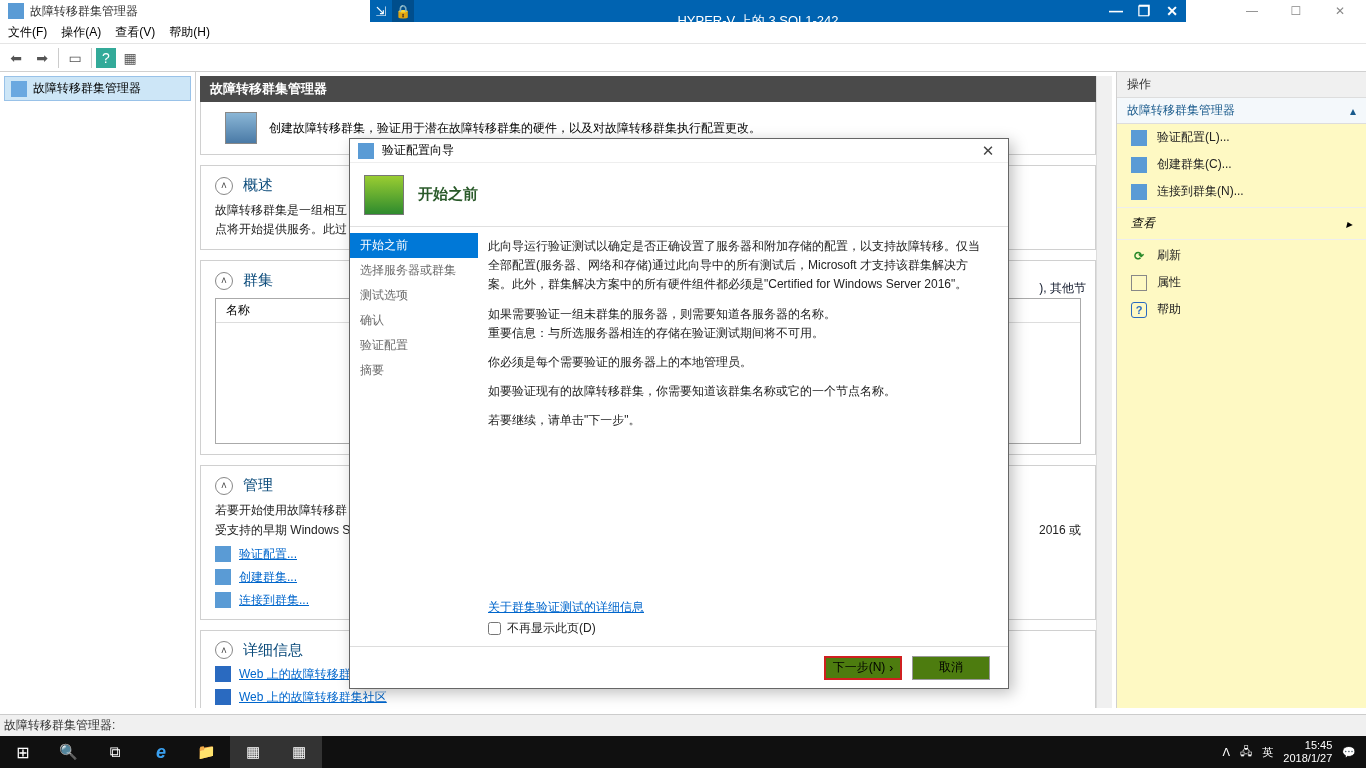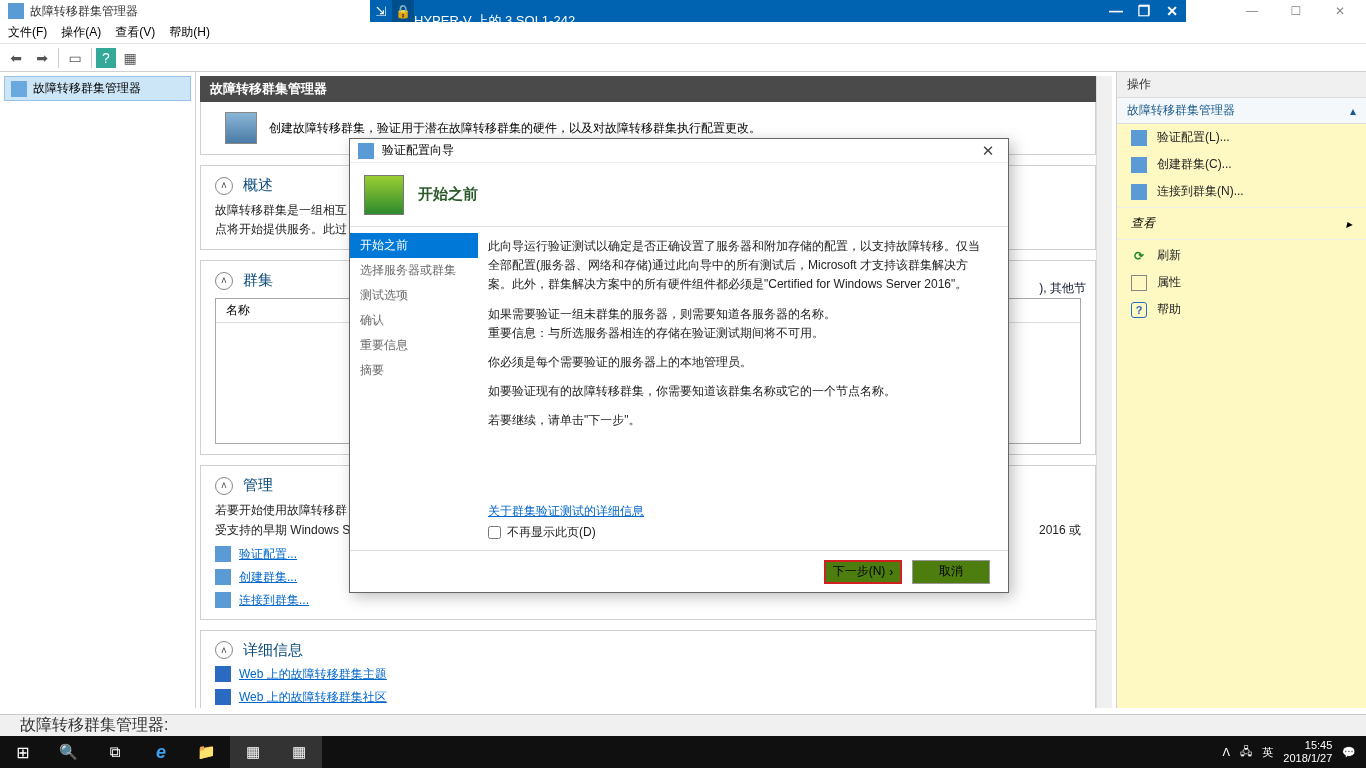--- a/index.html
+++ b/index.html
@@ -8,21 +8,21 @@
 
 .outer-titlebar { height: 22px; background: #fff; display: flex; align-items: center; justify-content: flex-end; padding: 0 4px; color: #666; }
 .outer-titlebar .ctl { width: 44px; text-align: center; font-size: 12px; color: #888; }
 
 
 .vm-titlebar { position: absolute; top: 0; left: 0; right: 180px; height: 22px; display: flex; align-items: center; }
 .vm-titlebar .left { display: flex; align-items: center; gap: 6px; padding-left: 8px; color: #333; }
 .vm-titlebar .center { position: absolute; left: 370px; right: 0; height: 22px; background: #0063b1; color: #fff; display: flex; align-items: center; }
 .vm-titlebar .center .tbicon { width: 22px; height: 22px; display: flex; align-items: center; justify-content: center; color: #fff; font-size: 13px; }
 .vm-titlebar .center .tbicon.lock { background: #004e8c; }
-.vm-titlebar .center .title { flex: 1; text-align: left; font-size: 13px; margin-top: 20px; }
+.vm-titlebar .center .title { flex: 1; text-align: center; font-size: 13px; margin-top: 20px; }
 .vm-titlebar .center .wctl { width: 28px; text-align: center; font-size: 14px; font-weight: bold; }
 
 
 .menubar { position: absolute; top: 22px; left: 0; right: 0; height: 22px; background: #fff; display: flex; align-items: center; padding-left: 8px; gap: 14px; color: #000; border-bottom: 1px solid #e5e5e5; }
 .menubar span { font-size: 12px; }
 
 
 .toolbar { position: absolute; top: 44px; left: 0; right: 0; height: 28px; background: #fff; display: flex; align-items: center; padding-left: 4px; gap: 2px; border-bottom: 1px solid #d0d0d0; }
 .toolbar .tbtn { width: 24px; height: 24px; display: flex; align-items: center; justify-content: center; color: #555; font-size: 14px; }
 .toolbar .sep { width: 1px; height: 20px; background: #ccc; margin: 0 2px; }
@@ -53,41 +53,41 @@
 .actions-pane .ap-sub { background: #f4f8fb; padding: 4px 10px; border-bottom: 1px solid #ddd; font-size: 12px; color: #195a8c; display: flex; justify-content: space-between; align-items: center; }
 .actions-pane .ap-item { display: flex; align-items: center; gap: 10px; padding: 5px 14px; font-size: 12px; color: #222; }
 .actions-pane .ap-item .aico { width: 16px; height: 16px; display: flex; align-items: center; justify-content: center; }
 .actions-pane .ap-item .aico.cluster { background: #5a9bd5; }
 .actions-pane .ap-item .aico.refresh { color: #2a8a2a; font-weight: bold; }
 .actions-pane .ap-item .aico.prop { border: 1px solid #888; }
 .actions-pane .ap-item .aico.help { color: #2a6ac0; font-weight: bold; border: 1px solid #2a6ac0; border-radius: 3px; font-size: 11px; }
 .actions-pane .ap-view { display: flex; justify-content: space-between; align-items: center; padding: 5px 14px; font-style: italic; }
 
 
-.wizard { position: absolute; left: 349px; top: 138px; width: 660px; height: 455px; background: #fff; border: 1px solid #666; box-shadow: 4px 4px 14px rgba(0,0,0,0.25); z-index: 50; display: flex; flex-direction: column; }
+.wizard { position: absolute; left: 349px; top: 138px; width: 660px; height: 551px; background: #fff; border: 1px solid #666; box-shadow: 4px 4px 14px rgba(0,0,0,0.25); z-index: 50; display: flex; flex-direction: column; }
 .wizard .wiz-title { height: 24px; display: flex; align-items: center; padding: 0 8px; gap: 8px; background: #fff; border-bottom: 1px solid #eee; }
 .wizard .wiz-title .wico { width: 16px; height: 16px; background: #5a9bd5; }
 .wizard .wiz-title .close { margin-left: auto; font-size: 15px; color: #444; width: 24px; text-align: center; }
 .wizard .wiz-banner { height: 64px; background: #fff; display: flex; align-items: center; padding: 0 14px; gap: 14px; border-bottom: 1px solid #e0e0e0; }
 .wizard .wiz-banner .bico { width: 40px; height: 40px; background: linear-gradient(#9acd32,#2e8b2e); border: 1px solid #777; }
 .wizard .wiz-banner .bt { font-size: 15px; color: #2a5a2a; font-weight: bold; }
 .wizard .wiz-body { flex: 1; display: flex; }
 .wizard .wiz-nav { width: 128px; background: #fff; padding: 6px 0; }
 .wizard .wiz-nav .step { padding: 4px 10px; color: #6a6a6a; font-size: 12px; }
 .wizard .wiz-nav .step.active { background: #0078d7; color: #fff; }
 .wizard .wiz-main { flex: 1; padding: 10px 18px 8px 10px; font-size: 12px; color: #222; line-height: 1.6; display: flex; flex-direction: column; }
 .wizard .wiz-main p { margin-bottom: 10px; }
 .wizard .wiz-main .chk { display: flex; align-items: center; gap: 6px; margin-top: 2px; }
 .wizard .wiz-main .chk input { width: 13px; height: 13px; }
 .wizard .wiz-foot { height: 42px; border-top: 1px solid #ddd; display: flex; align-items: center; justify-content: flex-end; gap: 10px; padding-right: 18px; }
 .wizard .wbtn { min-width: 78px; height: 24px; background: #4d7c0f; border: 1px solid #999; font-size: 12px; display: flex; align-items: center; justify-content: center; gap: 4px; }
 .wizard .wbtn.primary { border: 2px solid #d02020; }
 
 
-.statusbar { position: absolute; left: 0; right: 0; bottom: 32px; height: 22px; background: #f0f0f0; border-top: 1px solid #ccc; display: flex; align-items: center; padding: 0 20px; font-size: 16px; color: #333; }
+.statusbar { position: absolute; left: 0; right: 0; bottom: 32px; height: 22px; background: #f0f0f0; border-top: 1px solid #ccc; display: flex; align-items: center; padding: 0 4px; font-size: 12px; color: #333; }
 
 
 .taskbar { position: absolute; left: 0; right: 0; bottom: 0; height: 32px; background: #101010; display: flex; align-items: center; color: #fff; }
 .taskbar .tb { width: 46px; height: 32px; display: flex; align-items: center; justify-content: center; font-size: 15px; }
 .taskbar .tb.start { font-size: 16px; }
 .taskbar .spacer { flex: 1; }
 .taskbar .tray { display: flex; align-items: center; gap: 10px; padding-right: 10px; font-size: 11px; }
 .taskbar .clock { text-align: right; line-height: 1.2; font-size: 11px; }
 
 .sb { width: 16px; background: #f0f0f0; border-left: 1px solid #ddd; }
@@ -293,21 +293,21 @@
   <div class="wiz-banner">
     <div class="bico"></div>
     <div class="bt">开始之前</div>
   </div>
   <div class="wiz-body">
     <div class="wiz-nav">
       <div class="step active">开始之前</div>
       <div class="step">选择服务器或群集</div>
       <div class="step">测试选项</div>
       <div class="step">确认</div>
-      <div class="step">重要信息</div>
+      <div class="step">验证配置</div>
       <div class="step">摘要</div>
     </div>
     <div class="wiz-main">
       <p>此向导运行验证测试以确定是否正确设置了服务器和附加存储的配置，以支持故障转移。仅当全部配置(服务器、网络和存储)通过此向导中的所有测试后，Microsoft 才支持该群集解决方案。此外，群集解决方案中的所有硬件组件都必须是"Certified for Windows Server 2016"。</p>
       <p><span>如果需要验证一组未群集的服务器，则需要知道各服务器的名称。</span><br><span>重要信息：与所选服务器相连的存储在验证测试期间将不可用。</span></p>
       <p>你必须是每个需要验证的服务器上的本地管理员。</p>
       <p>如要验证现有的故障转移群集，你需要知道该群集名称或它的一个节点名称。</p>
       <p>若要继续，请单击"下一步"。</p>
       <div style="flex:1"></div>
       <div><span class="link">关于群集验证测试的详细信息</span></div>

